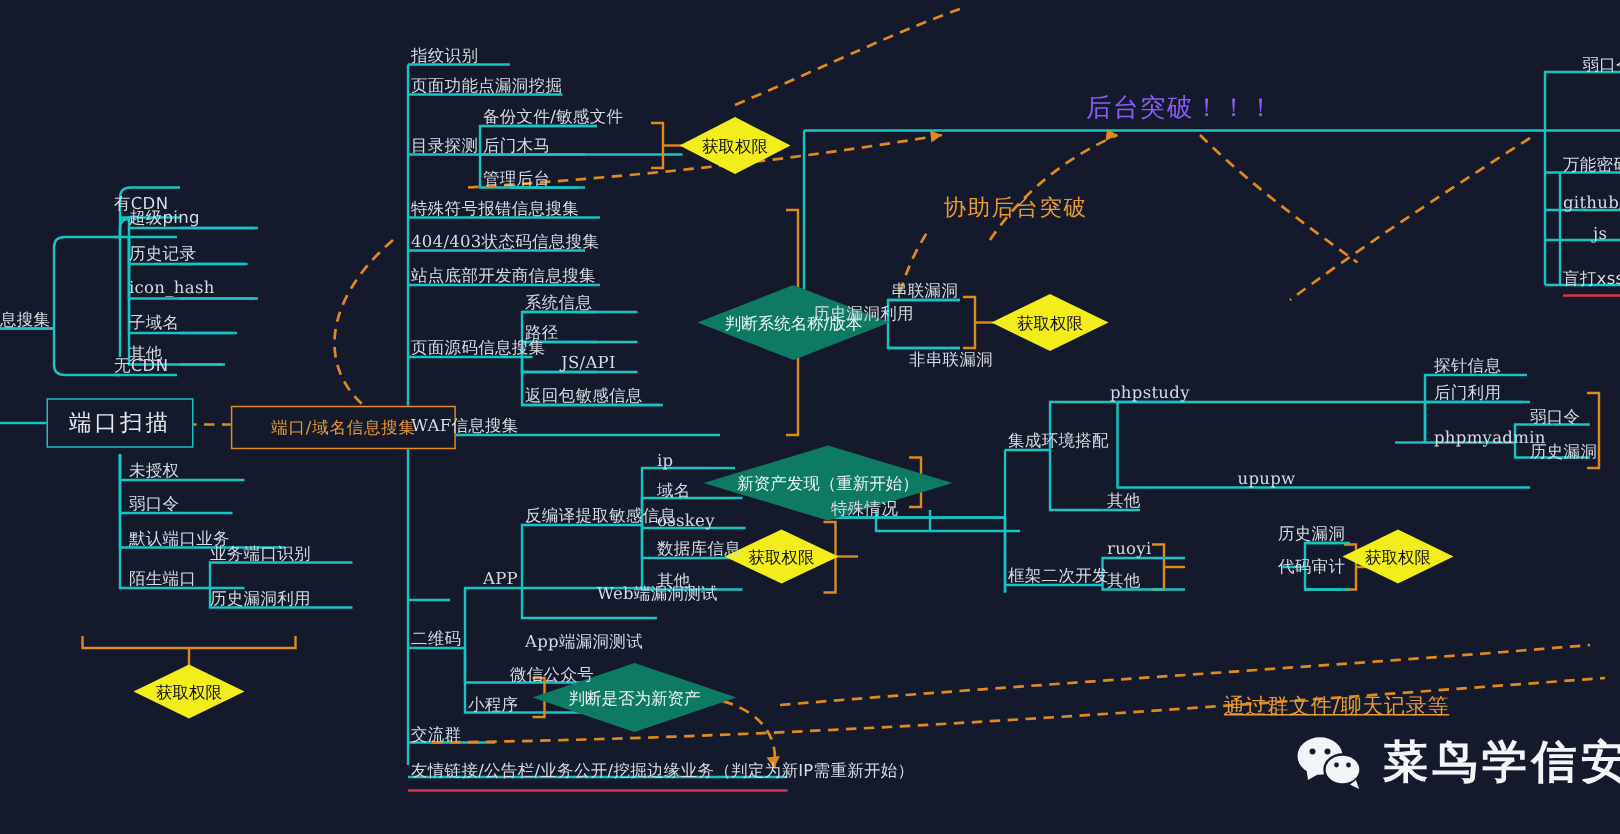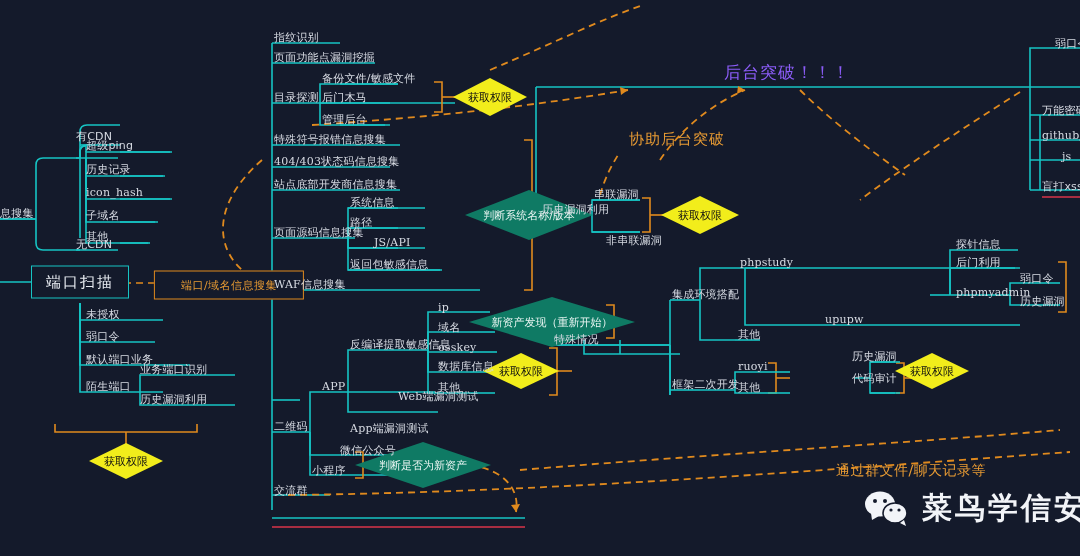--- a/index.html
+++ b/index.html
@@ -298,21 +298,21 @@
     <path d="M628,90 l-8,-3 l1,8 z" fill="#e08a1e"></path>
     <path d="M745,90 l-7,-4 l-1,8 z" fill="#e08a1e"></path>
     <path d="M516,512 l-5,-7 l9,-1 z" fill="#e08a1e"></path>
   </svg>
 
   <div class="boxnode" style="left:80px;top:282px;">端口扫描</div>
   <div class="obox" style="left:229px;top:285px;">端口/域名信息搜集</div>
 
   <div class="title-w" style="left:787px;top:72px;">后台突破！！！</div>
   <div class="title-o" style="left:677px;top:139px;">协助后台突破</div>
-  <div class="olabel" style="left:911px;top:471px;">通过群文件/聊天记录等</div>
+  <div class="olabel" style="left:891px;top:471px;text-decoration:underline;">通过群文件/聊天记录等</div>
 
   <div class="wm" style="left:864px;top:488px;">
     <div class="wm-ico">
       <svg viewBox="0 0 46 38" width="46" height="38">
         <ellipse cx="16" cy="14" rx="15" ry="12.5" fill="#f2f4f8"></ellipse>
         <path d="M7,23 l1,7 l7,-4 z" fill="#f2f4f8"></path>
         <circle cx="11" cy="11" r="2" fill="#141a2b"></circle>
         <circle cx="21" cy="11" r="2" fill="#141a2b"></circle>
         <ellipse cx="31" cy="23" rx="12" ry="10" fill="#f2f4f8" stroke="#141a2b" stroke-width="1.6"></ellipse>
         <path d="M40,30 l2,6 l-6,-3 z" fill="#f2f4f8"></path>
@@ -410,20 +410,21 @@
   <div class="nd lat" style="left:438px;top:347px;">osskey</div>
   <div class="nd" style="left:438px;top:366px;text-align:center;">数据库信息</div>
   <div class="nd" style="left:438px;top:387px;">其他</div>
   <div class="nd lat" style="left:322px;top:386px;">APP</div>
   <div class="nd lat" style="left:350px;top:396px;padding-left:48px;">Web端漏洞测试</div>
   <div class="nd lat" style="left:350px;top:428px;">App端漏洞测试</div>
   <div class="nd" style="left:274px;top:426px;">二维码</div>
   <div class="nd" style="left:312px;top:450px;padding-left:28px;">微信公众号</div>
   <div class="nd" style="left:312px;top:470px;">小程序</div>
   <div class="nd" style="left:274px;top:490px;">交流群</div>
+  <div class="nd" style="left:274px;top:514px;">友情链接/公告栏/业务公开/挖掘边缘业务（判定为新IP需重新开始）</div>
 
   <div class="nd" style="left:542px;top:209px;">历史漏洞利用</div>
   <div class="nd" style="left:594px;top:194px;">串联漏洞</div>
   <div class="nd" style="left:594px;top:240px;padding-left:12px;">非串联漏洞</div>
   <div class="nd" style="left:554px;top:339px;">特殊情况</div>
 
   <div class="nd" style="left:672px;top:294px;">集成环境搭配</div>
   <div class="nd lat" style="left:740px;top:262px;">phpstudy</div>
   <div class="nd lat" style="left:825px;top:319px;">upupw</div>
   <div class="nd" style="left:738px;top:334px;">其他</div>

